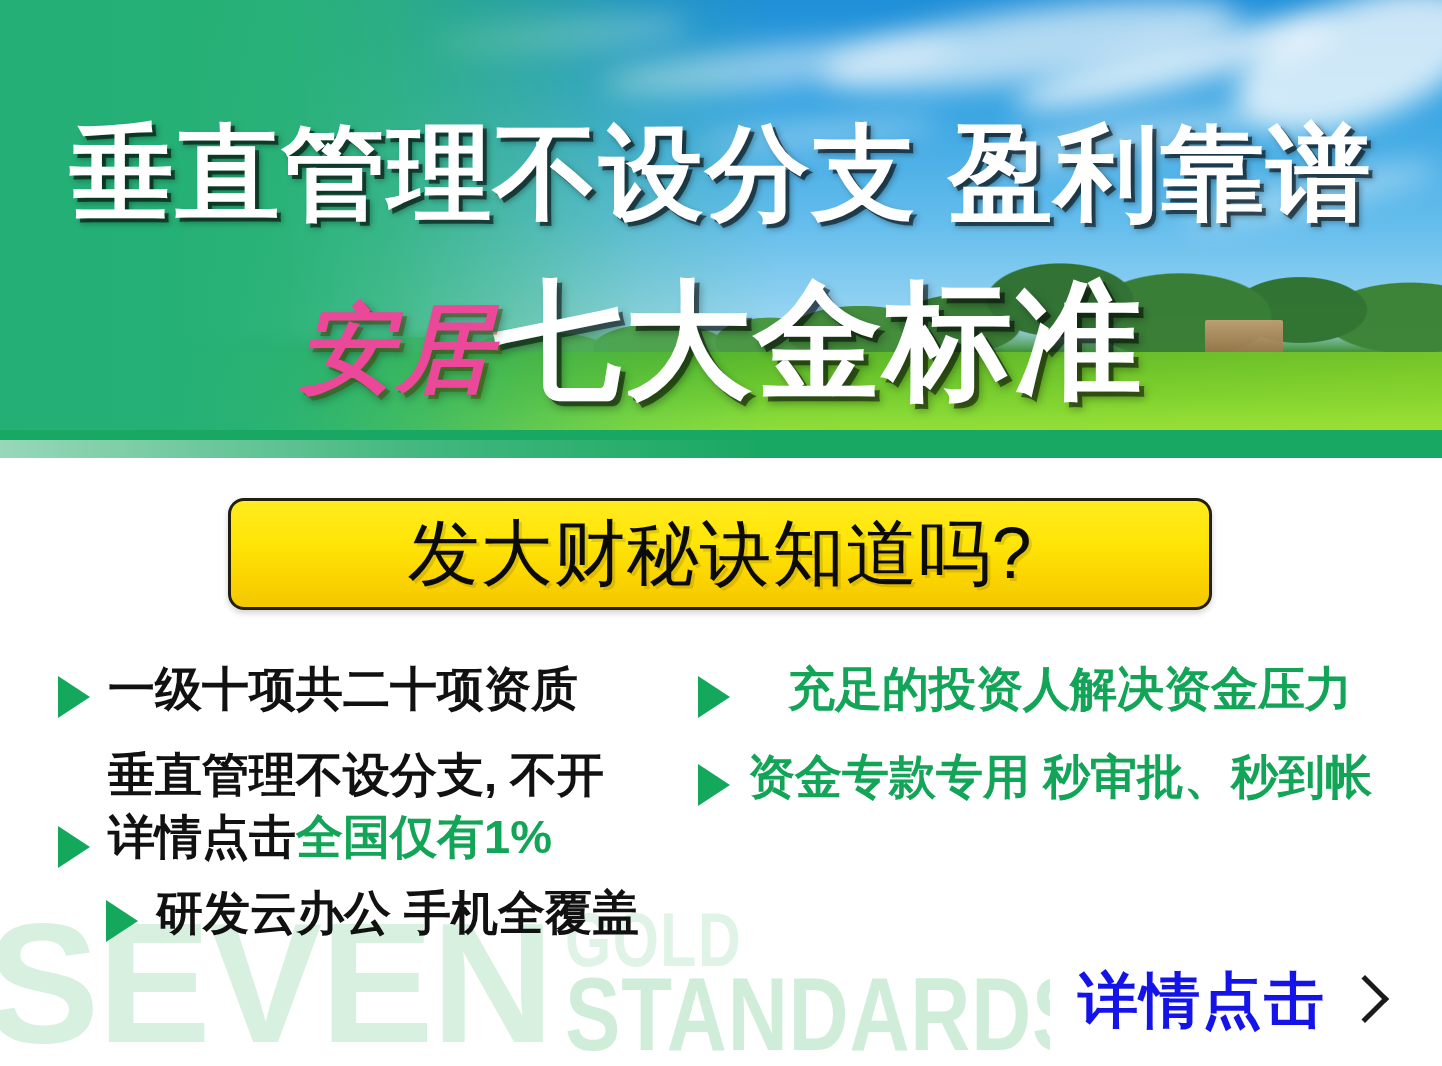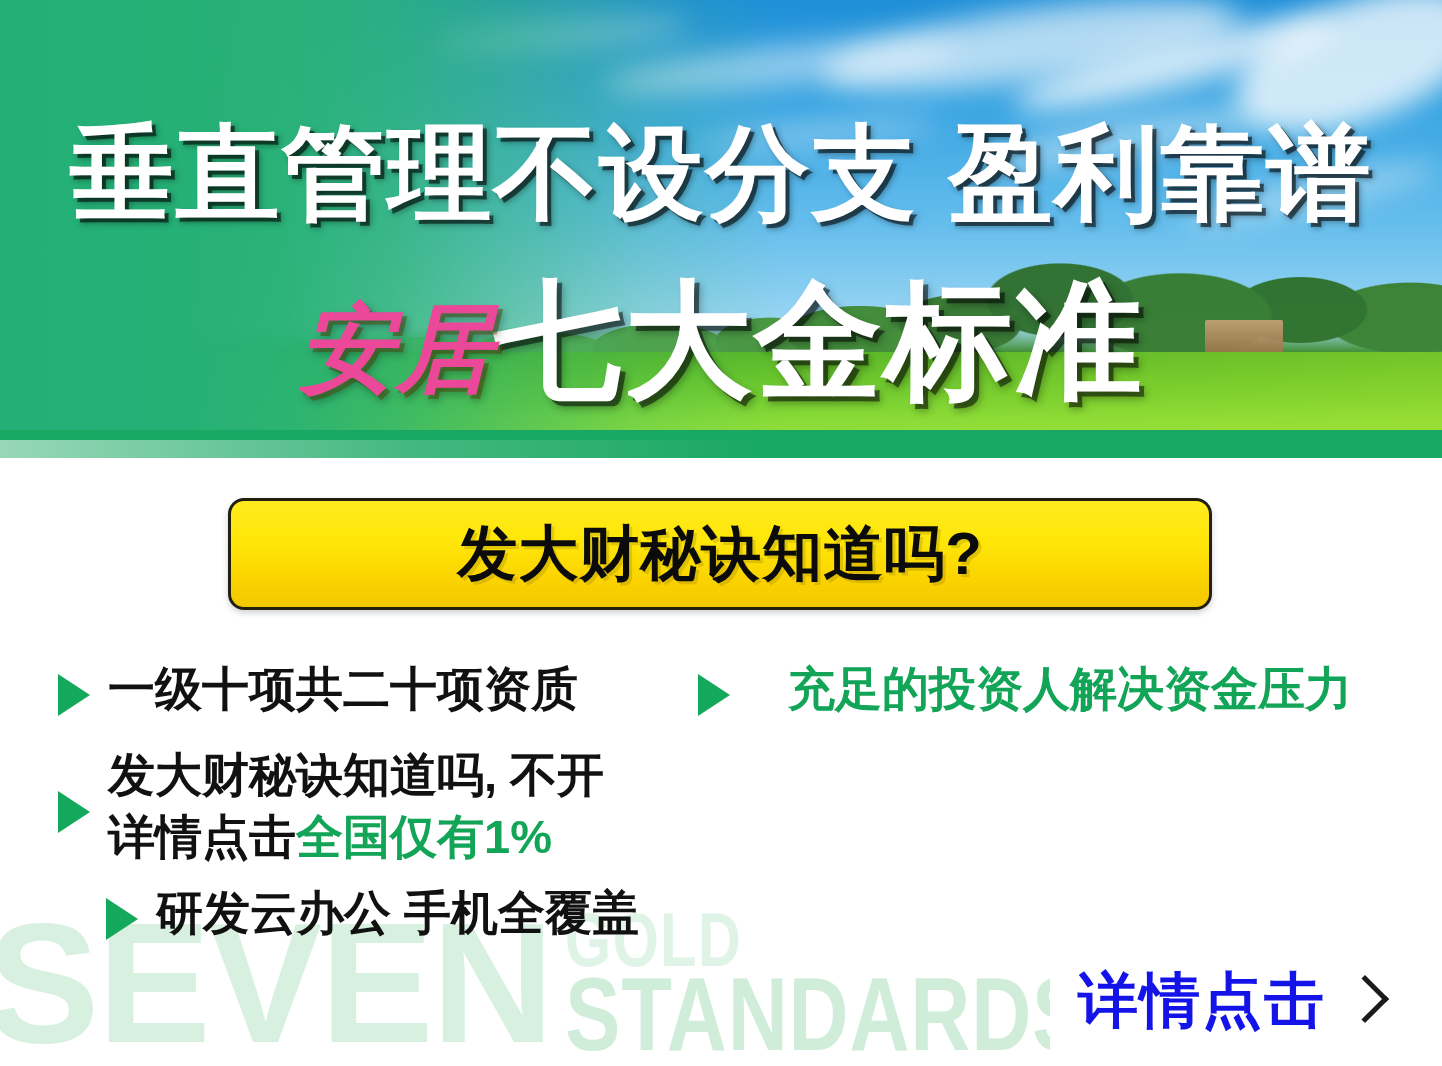--- a/index.html
+++ b/index.html
@@ -161,22 +161,22 @@
     width:984px; height:112px;
     border:3px solid #231f10;
     border-radius:16px;
     background:linear-gradient(to bottom, #ffeb1f 0%, #ffe608 38%, #fbd400 72%, #f3c800 100%);
     box-shadow:0 3px 6px rgba(0,0,0,.18);
     display:flex;
     align-items:center;
     justify-content:center;
   }
   .yellow-banner .btxt {
-    font-size:60px;
-    font-weight:bold;
+    font-size:72px;
+    font-weight:normal;
     color:#0b0b0b;
     letter-spacing:1px;
     white-space:nowrap;
     text-shadow:3px 3px 0 rgba(120,100,0,.22);
     text-align:right;
   }
 
   
   .watermark {
     position:absolute;
@@ -226,21 +226,21 @@
     position:absolute;
     left:0; top:660px;
     width:1442px; height:330px;
   }
   .col { position:absolute; top:0; }
   .col-left  { left:58px;  width:640px; }
   .col-right { left:698px; width:720px; }
 
   .feat {
     display:flex;
-    align-items:center;
+    align-items:flex-end;
     margin-bottom:18px;
   }
   .bullet {
     flex:0 0 auto;
     width:0; height:0;
     border-top:21px solid transparent;
     border-bottom:21px solid transparent;
     border-left:32px solid #14a85c;
     margin-top:12px;
     margin-right:18px;
@@ -335,40 +335,44 @@
     <div class="col col-left">
 
       <div class="feat f-left-1">
         <span class="bullet"></span>
         <span class="feat-text">一级十项共二十项资质</span>
       </div>
 
       <div class="feat f-left-2">
         <span class="bullet"></span>
         <span class="feat-text wrap">
-          <span>发大财秘诀知道吗, 不开</span><br>
+          <span>垂直管理不设分支, 不开</span><br>
           <span>详情点击</span><span class="hl-green">全国仅有1%</span>
         </span>
       </div>
 
       <div class="feat f-left-3">
         <span class="bullet"></span>
         <span class="feat-text">研发云办公 手机全覆盖</span>
       </div>
 
     </div>
 
     <div class="col col-right">
 
 
       <div class="feat f-right-2">
         <span class="bullet"></span>
         <span class="feat-text green">充足的投资人解决资金压力</span>
       </div>
 
+      <div class="feat f-right-3">
+        <span class="bullet"></span>
+        <span class="feat-text green">资金专款专用 秒审批、秒到帐</span>
+      </div>
 
     </div>
   </div>
 
   <div class="cta">
     <span class="cta-label">详情点击</span>
     <span class="cta-chevron"></span>
   </div>
 
 </div>

